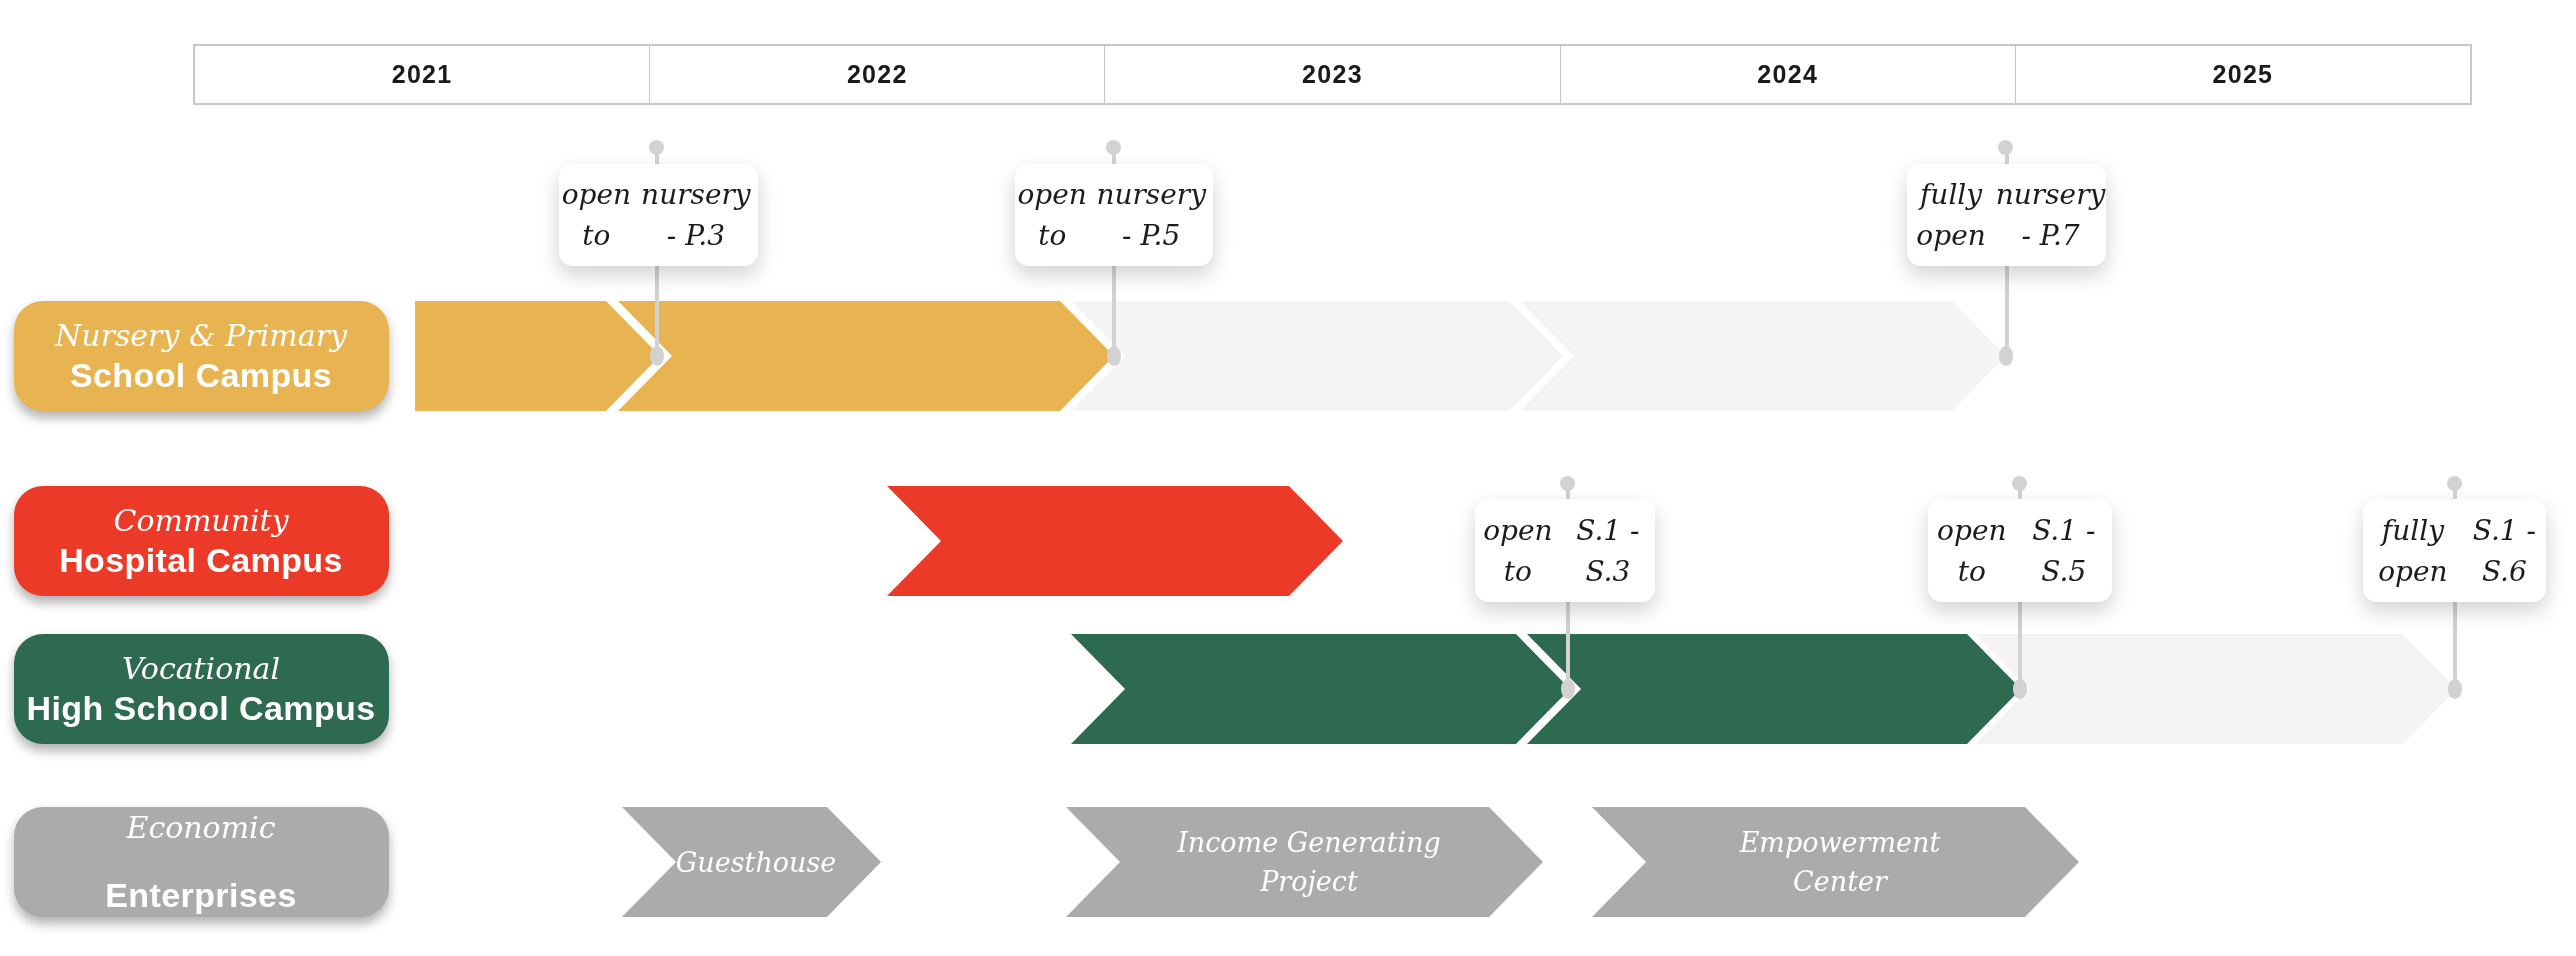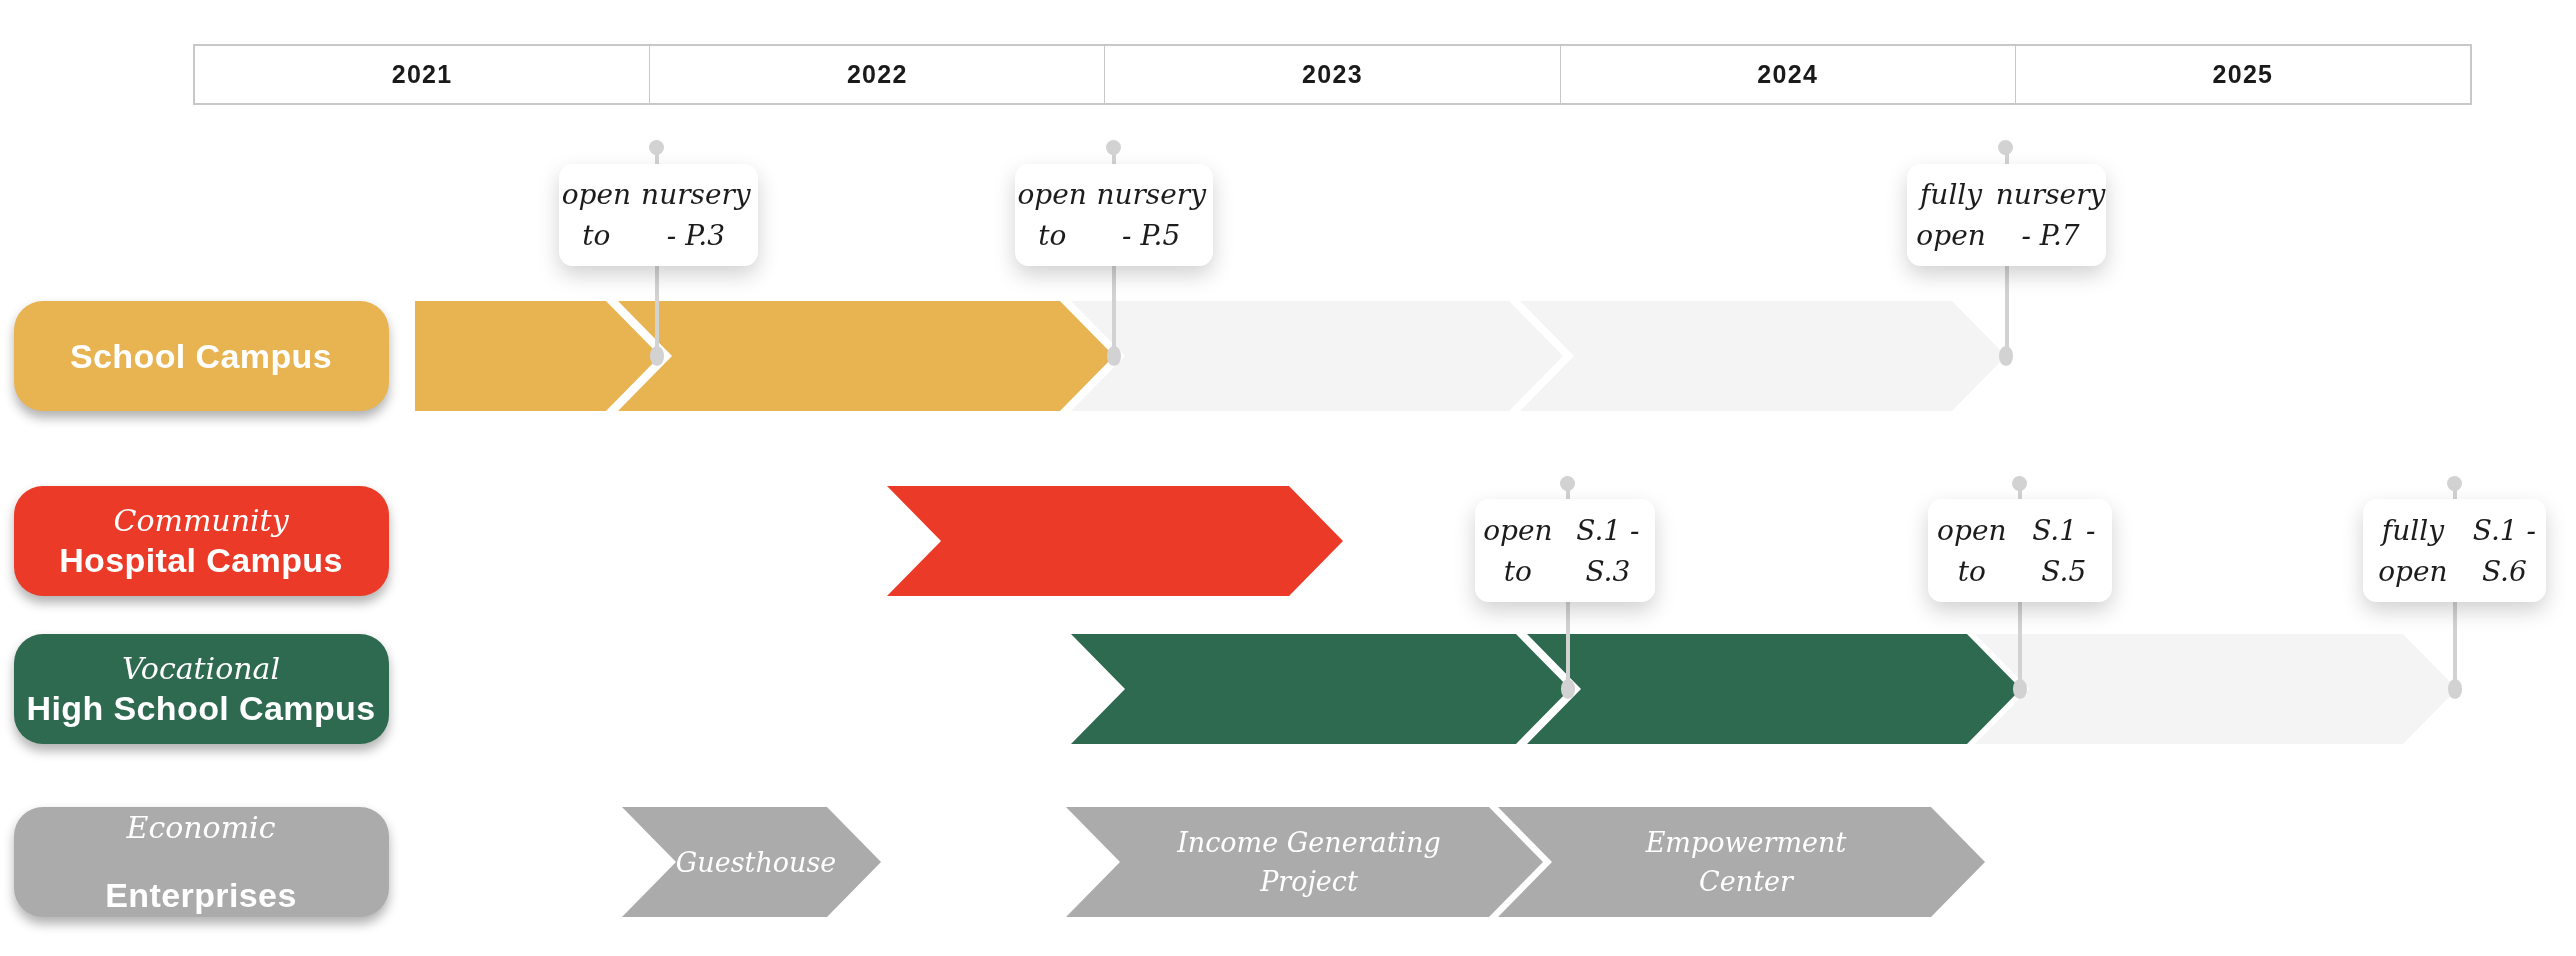--- a/index.html
+++ b/index.html
@@ -77,20 +77,21 @@
 
   <div class="year-header">
     <div class="year-cell">2021</div>
     <div class="year-cell">2022</div>
     <div class="year-cell">2023</div>
     <div class="year-cell">2024</div>
     <div class="year-cell">2025</div>
   </div>
 
   <div class="row-label bg-yellow" style="top:301px;">
+    <div class="rl1">Nursery &amp; Primary</div>
     <div class="rl2">School Campus</div>
   </div>
   <div class="arrow bg-yellow" style="left:415px;  top:301px; width:245px;"></div>
   <div class="arrow notched bg-yellow" style="left:618px;  top:301px; width:496px;"></div>
   <div class="arrow notched bg-light" style="left:1071px; top:301px; width:492px;"></div>
   <div class="arrow notched bg-light" style="left:1520px; top:301px; width:486px;"></div>
 
   <div class="row-label bg-red" style="top:470px;">
     <div class="rl1">Community</div>
     <div class="rl2">Hospital Campus</div>
@@ -113,21 +114,21 @@
     <div class="a-label">
       <span>Guesthouse</span>
     </div>
   </div>
   <div class="arrow notched bg-gray" style="left:1066px; top:807px; width:477px;">
     <div class="a-label">
       <span>Income Generating</span>
       <span>Project</span>
     </div>
   </div>
-  <div class="arrow notched bg-gray" style="left:1498px; top:807px; width:487px;">
+  <div class="arrow notched bg-gray" style="left:1592px; top:807px; width:487px;">
     <div class="a-label">
       <span>Empowerment</span>
       <span>Center</span>
     </div>
   </div>
 
   <div class="c-line" style="left:655px; top:148px; height:208px;"></div>
   <div class="c-dot-top" style="left:649px; top:140px;"></div>
   <div class="c-dot-bottom" style="left:650px; top:346px;"></div>
   <div class="c-box" style="left:559px; top:164px; width:199px; height:102px;">

